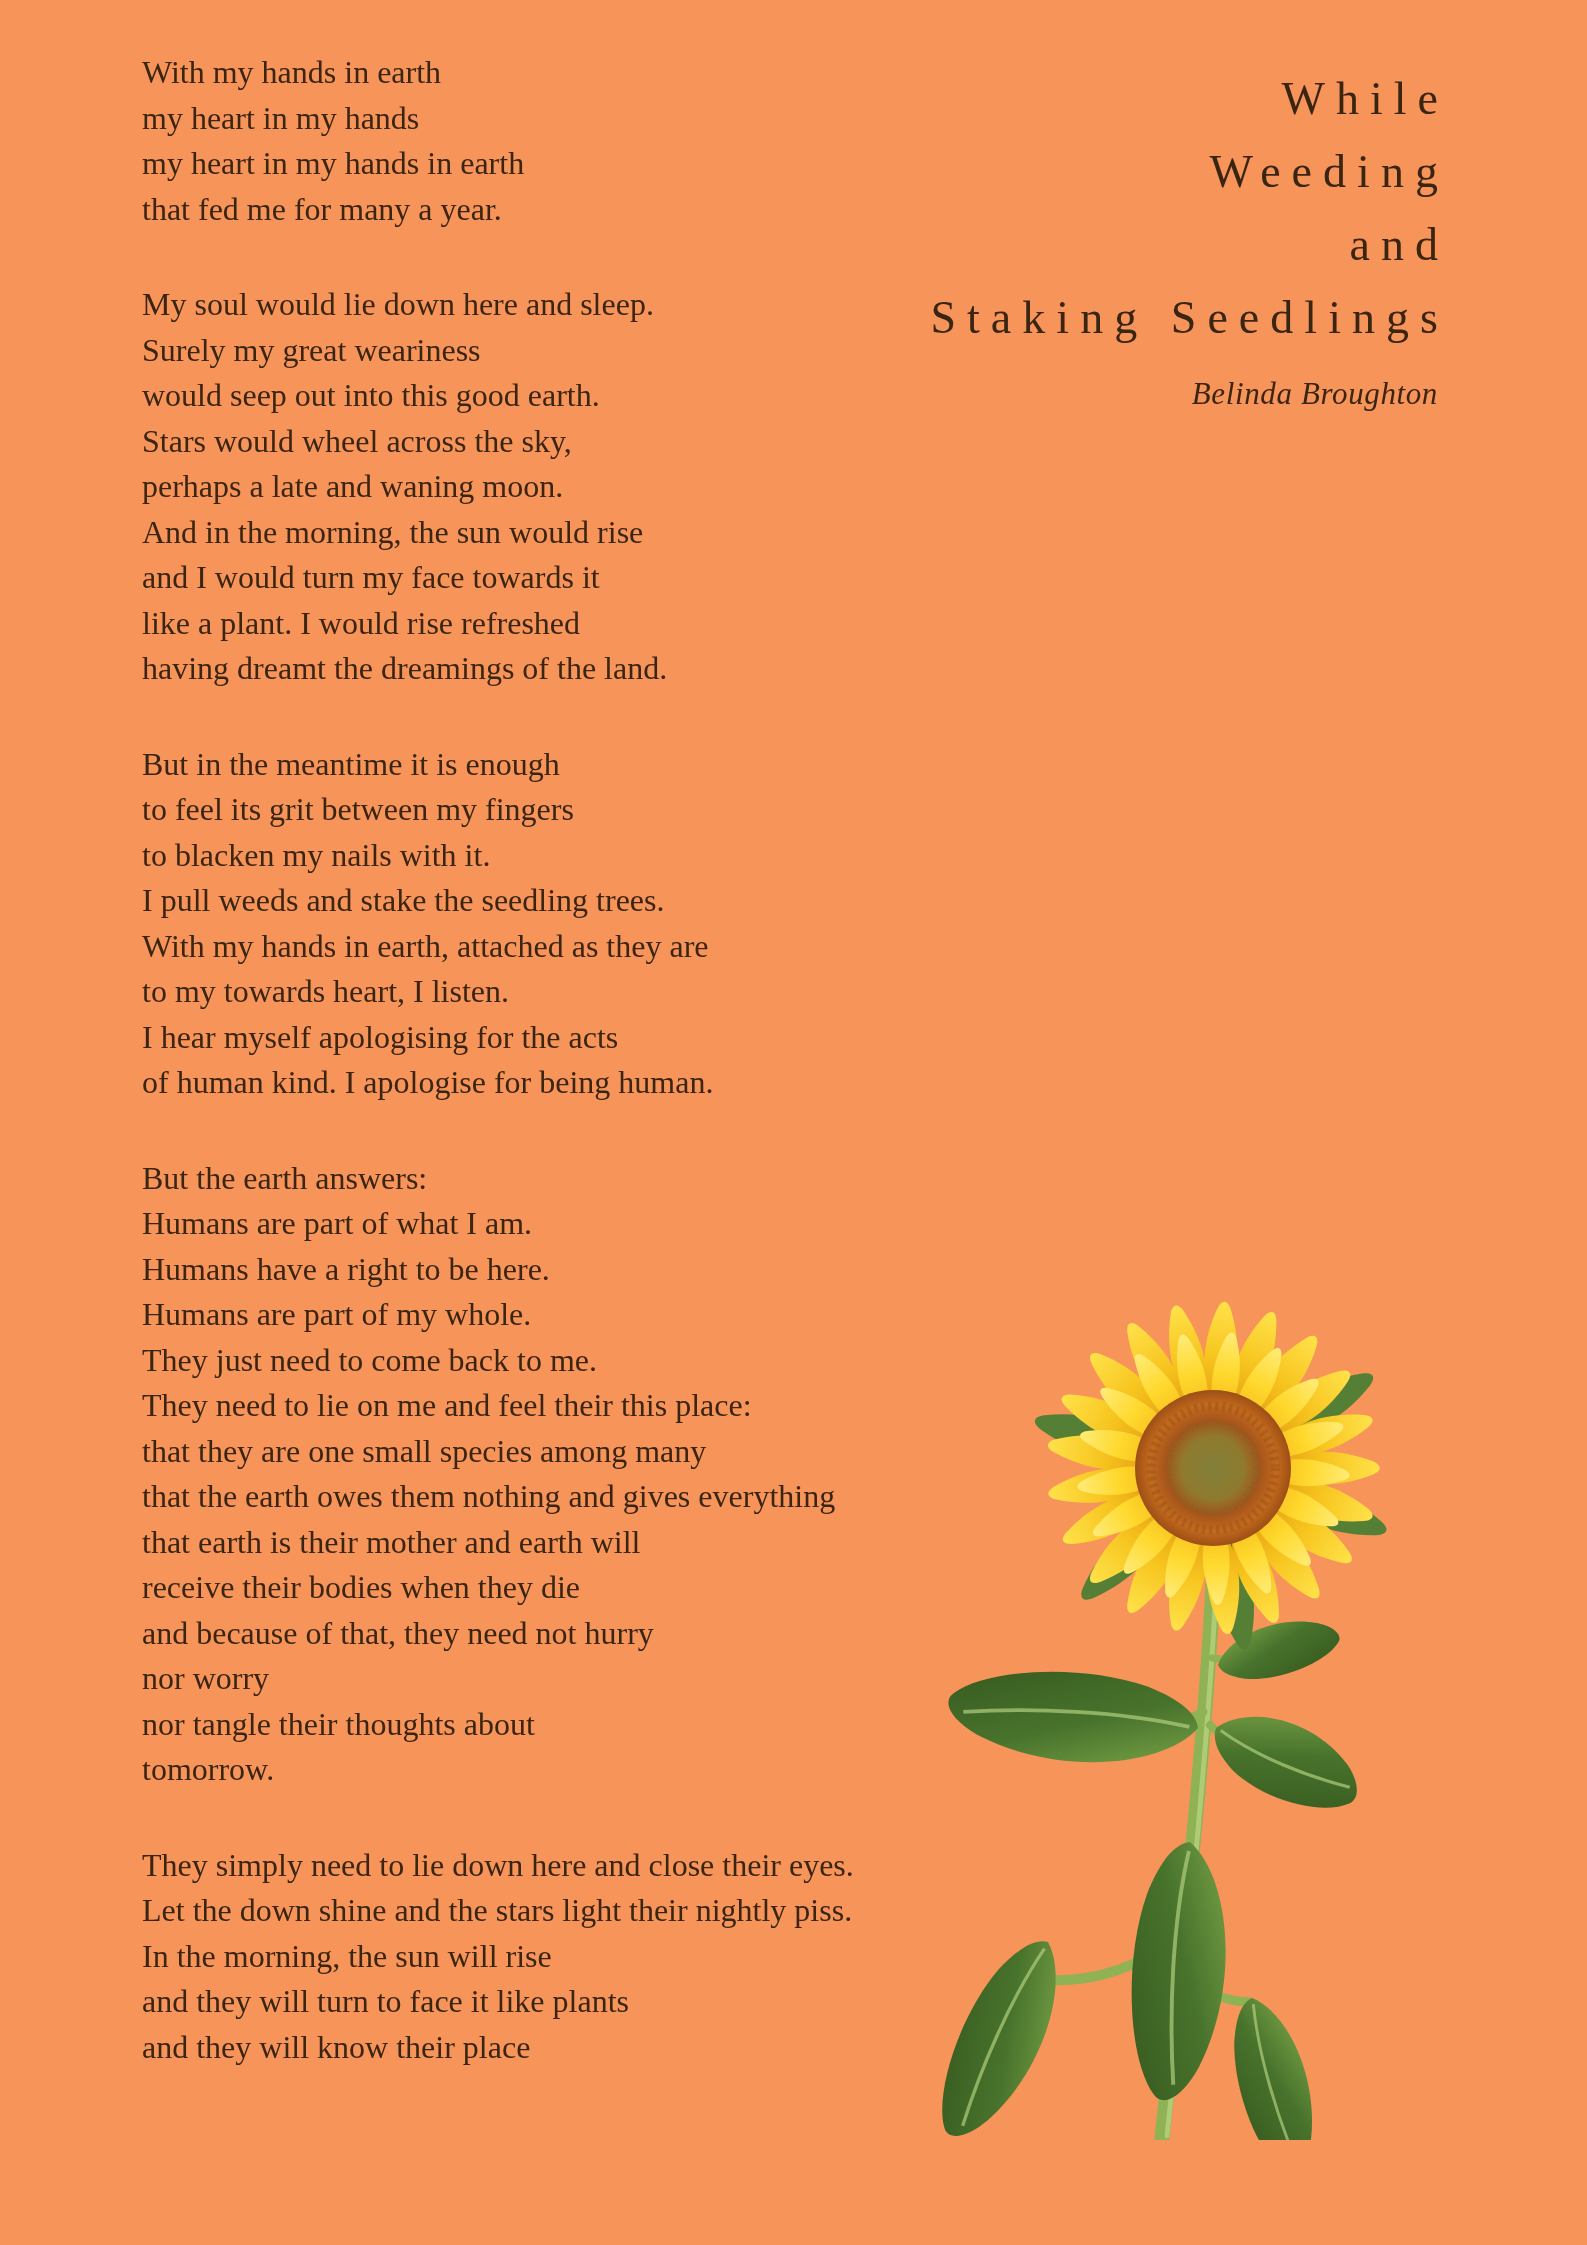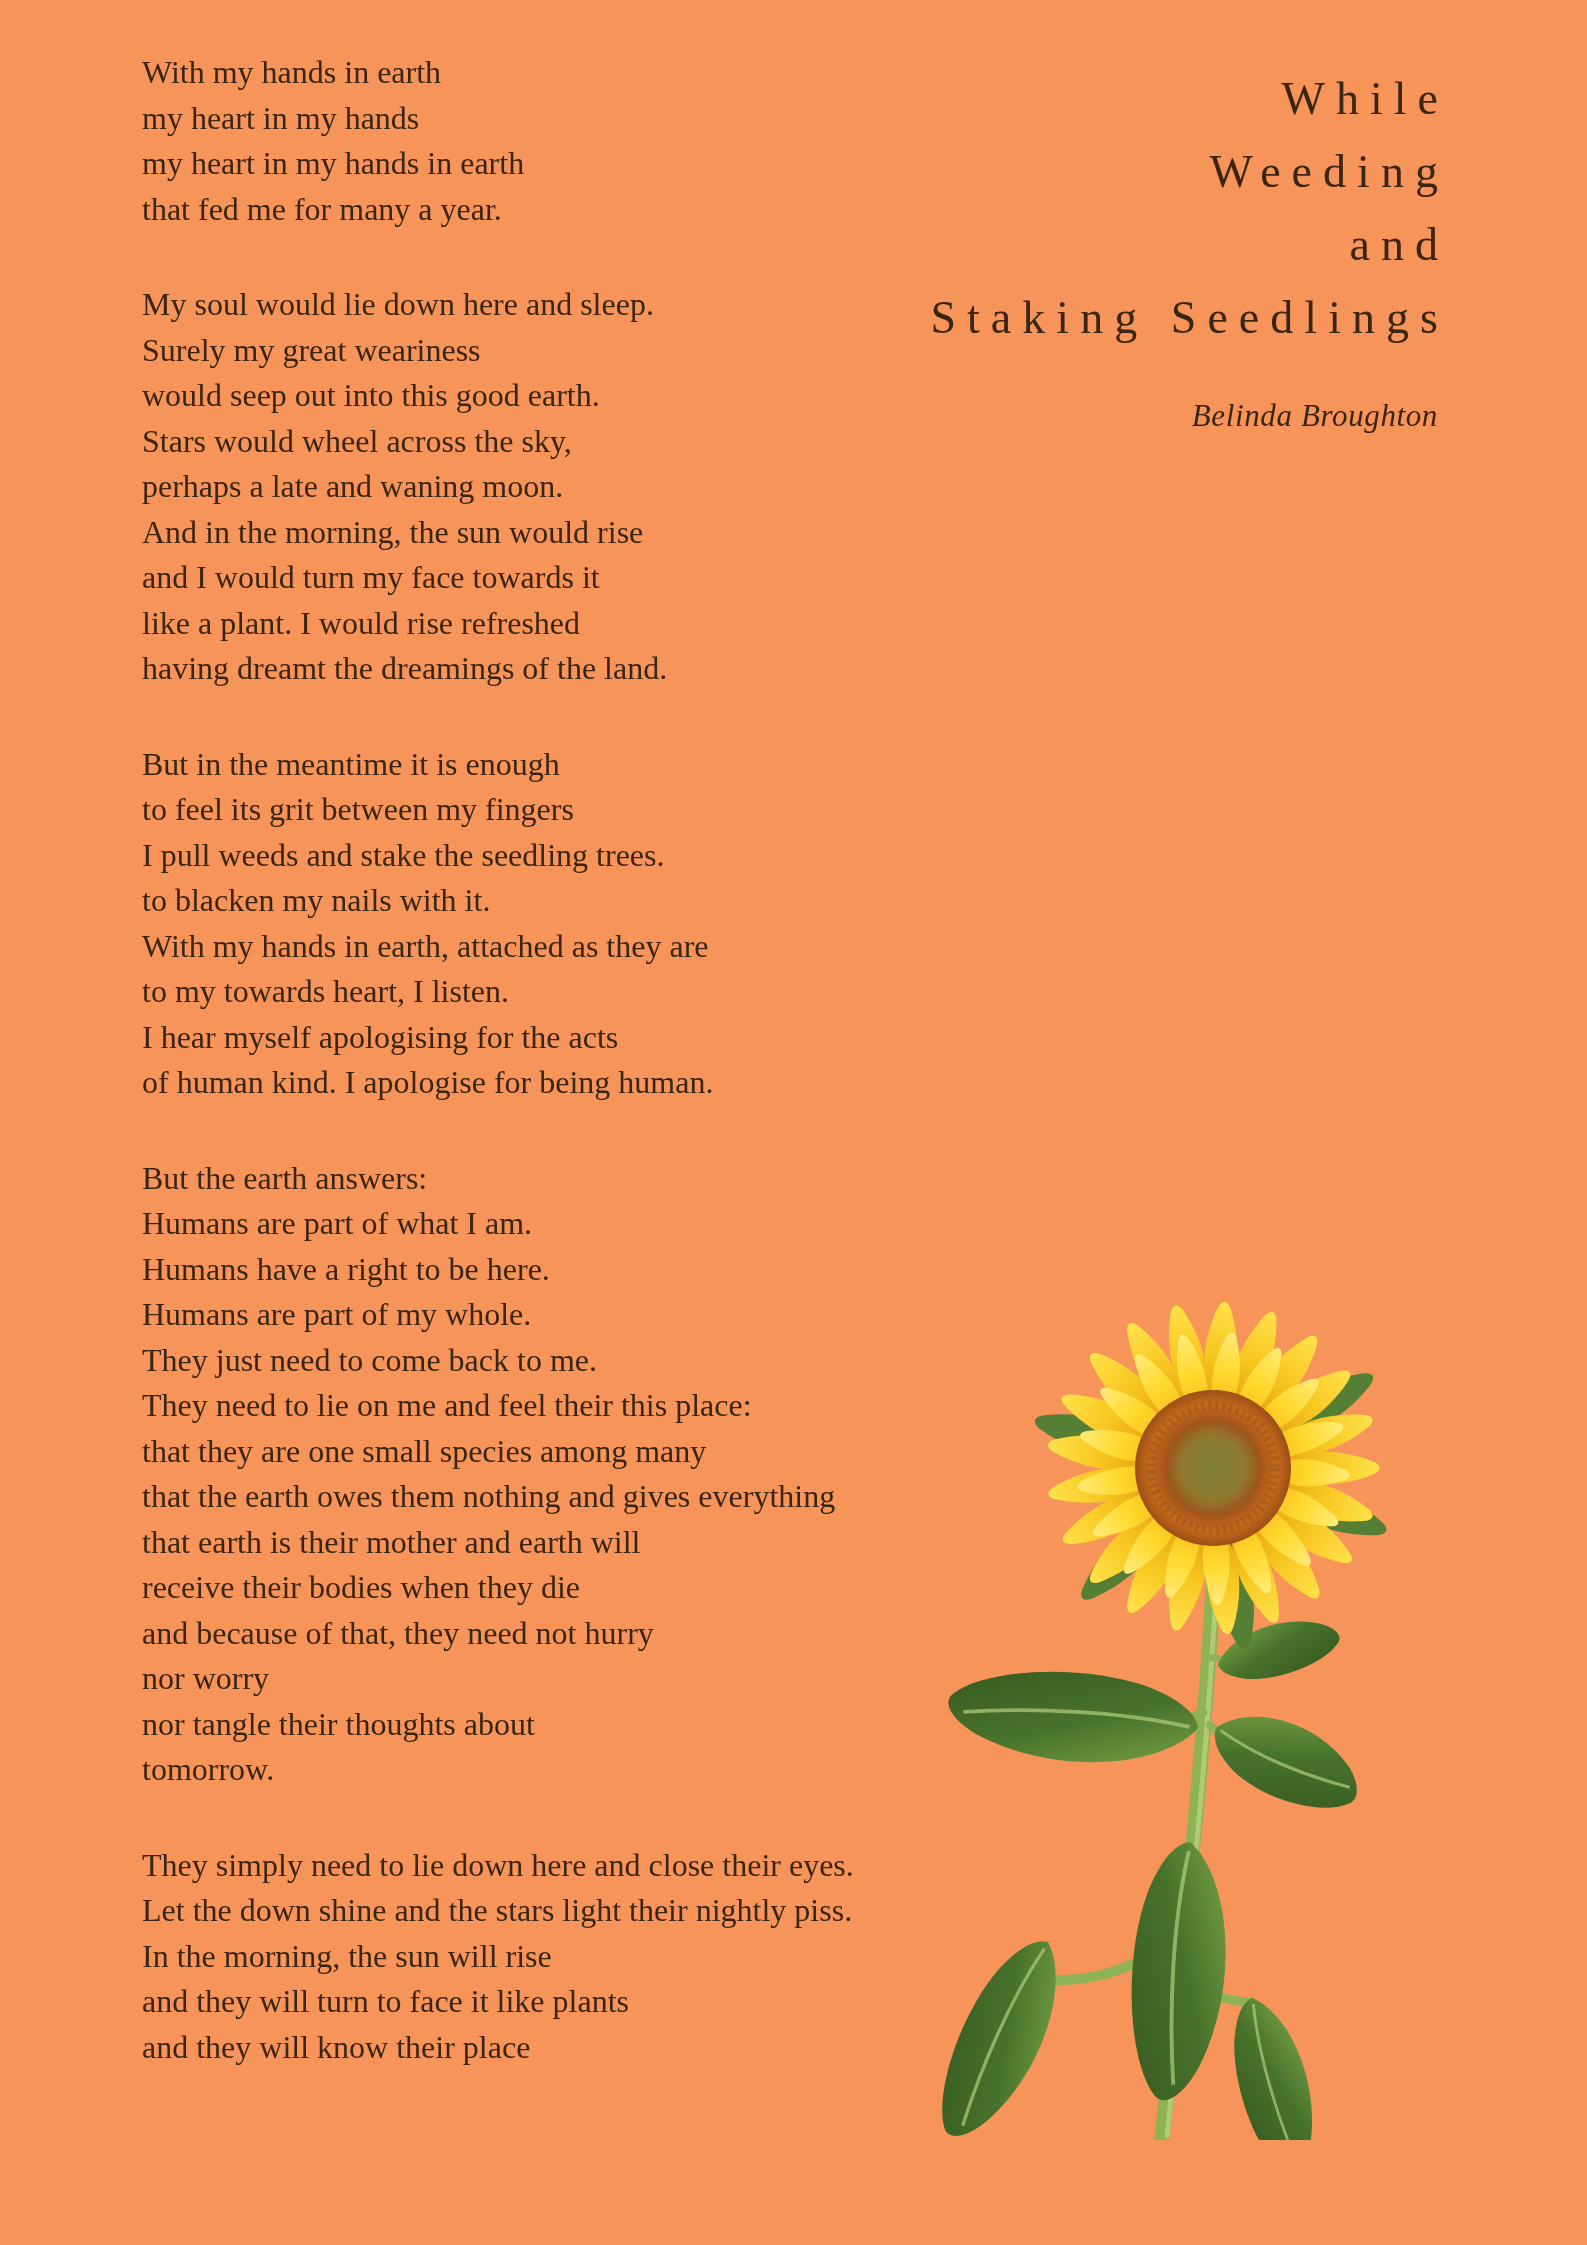--- a/index.html
+++ b/index.html
@@ -13,21 +13,21 @@
   .page{
     position:relative;width:1587px;height:2245px;background:var(--bg);
     overflow:hidden;font-family:"Liberation Serif",serif;color:var(--ink);
   }
   .poem{position:absolute;left:142px;top:50px;font-size:32px;line-height:45.5px;}
   .stanza{margin:0 16px 50px 0;}
   .poem-line{white-space:nowrap;}
   .title-block{position:absolute;top:62px;right:149px;text-align:right;}
   .title{margin:0;font-weight:400;font-size:46px;line-height:73px;letter-spacing:0.24em;}
   .title .title-line{margin-right:-0.24em;white-space:nowrap;}
-  .author{margin-top:44px;font-style:italic;font-size:31px;letter-spacing:0.02em;}
+  .author{margin-top:22px;font-style:italic;font-size:31px;letter-spacing:0.02em;}
   .sunflower{position:absolute;left:900px;top:1280px;width:600px;height:860px;}
 </style>
 </head>
 <body>
 
 <div class="page">
 
   <div class="poem">
     <div class="stanza">
         <div class="poem-line">With my hands in earth</div>
@@ -42,22 +42,22 @@
         <div class="poem-line">Stars would wheel across the sky,</div>
         <div class="poem-line">perhaps a late and waning moon.</div>
         <div class="poem-line">And in the morning, the sun would rise</div>
         <div class="poem-line">and I would turn my face towards it</div>
         <div class="poem-line">like a plant. I would rise refreshed</div>
         <div class="poem-line">having dreamt the dreamings of the land.</div>
       </div>
     <div class="stanza">
         <div class="poem-line">But in the meantime it is enough</div>
         <div class="poem-line">to feel its grit between my fingers</div>
+        <div class="poem-line">to blacken my nails with it.</div>
         <div class="poem-line">I pull weeds and stake the seedling trees.</div>
-        <div class="poem-line">to blacken my nails with it.</div>
         <div class="poem-line">With my hands in earth, attached as they are</div>
         <div class="poem-line">to my towards heart, I listen.</div>
         <div class="poem-line">I hear myself apologising for the acts</div>
         <div class="poem-line">of human kind. I apologise for being human.</div>
       </div>
     <div class="stanza">
         <div class="poem-line">But the earth answers:</div>
         <div class="poem-line">Humans are part of what I am.</div>
         <div class="poem-line">Humans have a right to be here.</div>
         <div class="poem-line">Humans are part of my whole.</div>

